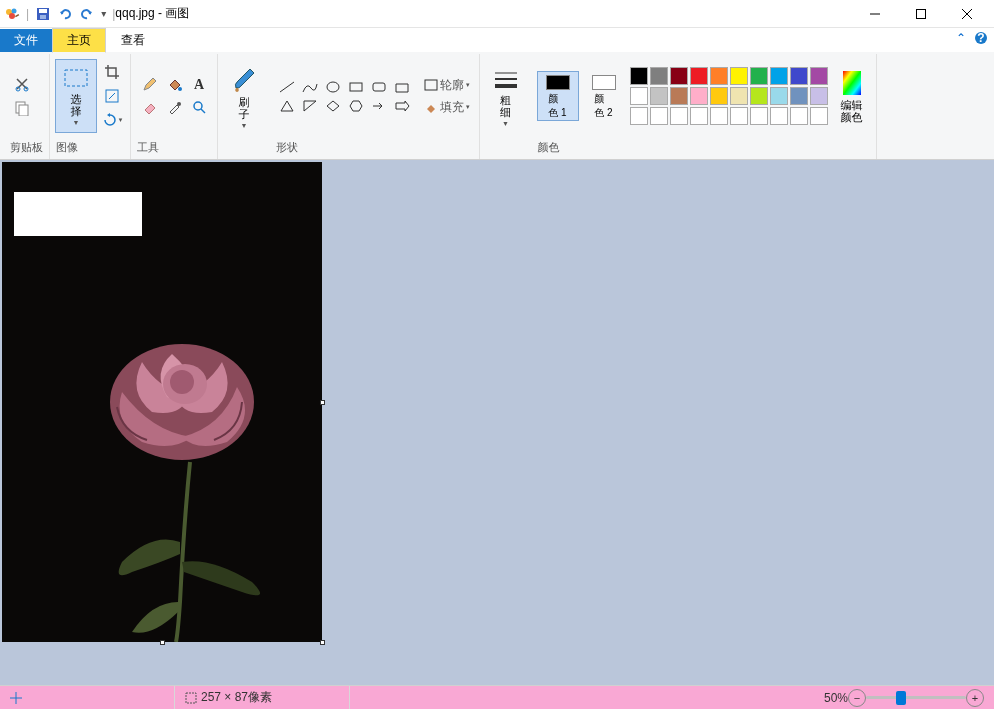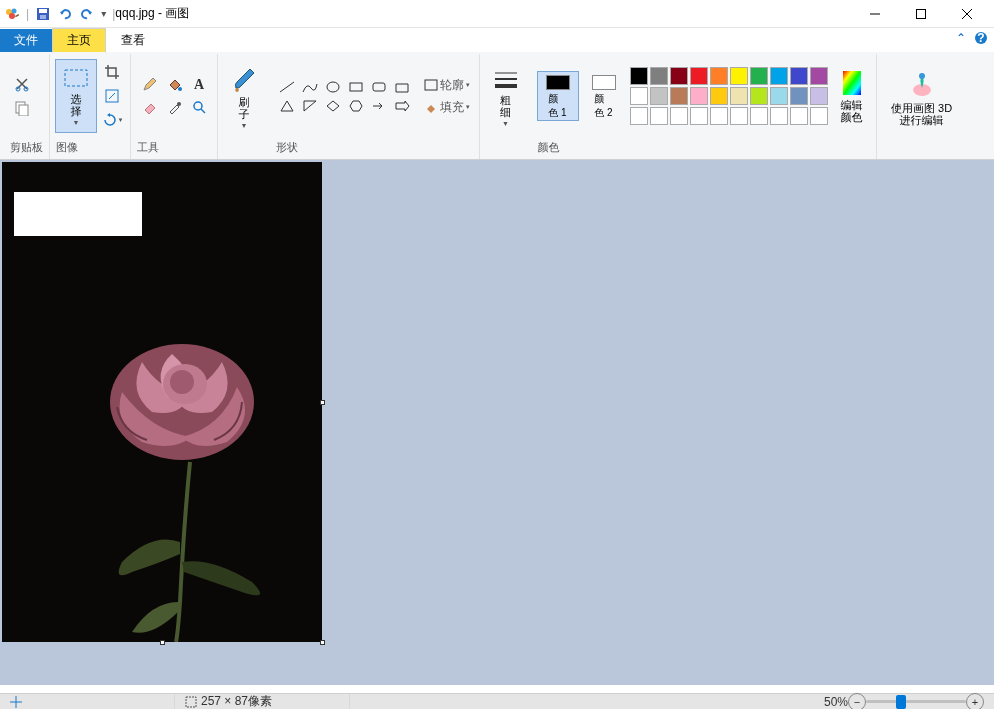--- a/index.html
+++ b/index.html
@@ -31,21 +31,21 @@
 .color-big { width:40px; height:48px; display:flex; flex-direction:column; align-items:center; gap:2px; padding-top:3px;}
 .color-big.sel { background:#cde0f7; outline:1px solid #7aa7d8; }
 .swatch-big { width:24px; height:24px; border:1px solid #888; }
 .palette { display:grid; grid-template-columns:repeat(10,18px); grid-auto-rows:18px; gap:2px; }
 .sw { width:18px; height:18px; border:1px solid #aaa; }
 .canvas-area { position:absolute; top:160px; left:0; right:0; bottom:24px; background:#bac6da; overflow:hidden; }
 .canvas-img { position:absolute; left:2px; top:2px; width:320px; height:480px; background:#0a0807; }
 .rose-svg { width:100%; height:100%; }
 .white-sel { position:absolute; left:12px; top:30px; width:128px; height:44px; background:#fff; }
 .handle { position:absolute; width:5px; height:5px; background:#fff; border:1px solid #333; }
-.statusbar { position:absolute; bottom:0; left:0; right:0; height:16px; background:#e5e5e5; border-top:1px solid #d0d0d0; display:flex; align-items:center; font-size:11px; color:#333; }
+.statusbar { position:absolute; bottom:0; left:0; right:0; height:24px; background:#f9a8d4; border-top:1px solid #d0d0d0; display:flex; align-items:center; font-size:11px; color:#333; }
 .sb-cell { display:flex; align-items:center; gap:4px; padding:0 10px; border-right:1px solid #d8d8d8; height:100%; }
 .sb-cell.first { width:175px; }
 .zoom-ctrl { margin-left:auto; display:flex; align-items:center; padding:0 10px; }
 .zoom-track { width:100px; height:3px; background:#c0c0c0; position:relative; border-radius:2px; }
 .zoom-thumb { position:absolute; top:-5px; width:10px; height:14px; background:#0078d7; border-radius:2px; }
 .zoom-btn { width:18px; height:18px; border:1px solid #888; border-radius:50%; display:flex; align-items:center; justify-content:center; font-size:11px; }
 svg { display:block; }
 .tri { font-size:7px; color:#555; }
 </style>
 </head>
@@ -393,30 +393,20 @@
             </svg>
           <span class="lbl" style="white-space:pre-line;">编辑
 颜色</span>
         </div>
       </div>
     </div>
     <div class="group-label">颜色</div>
   </div>
 
   <div class="group" style="border-right:none;">
-    <div class="group-body">
-      <div class="big-btn" style="min-width:70px;">
-        <svg width="26" height="30">
-            <ellipse cx="13" cy="20" rx="9" ry="6" fill="#ffb3c0"></ellipse>
-            <path d="M13 4 Q10 10 13 18 Q16 10 13 4" fill="#1abc9c"></path>
-            <circle cx="13" cy="6" r="3" fill="#3498db"></circle>
-          </svg>
-        <span class="lbl" style="white-space:normal;max-width:70px;">使用画图 3D 进行编辑</span>
-      </div>
-    </div>
     <div class="group-label">&nbsp;</div>
   </div>
 
 </div>
 
 <div class="canvas-area">
   <div class="canvas-img">
     <svg class="rose-svg" viewBox="0 0 320 480">
       <rect width="320" height="480" fill="#0a0807"></rect>
 

